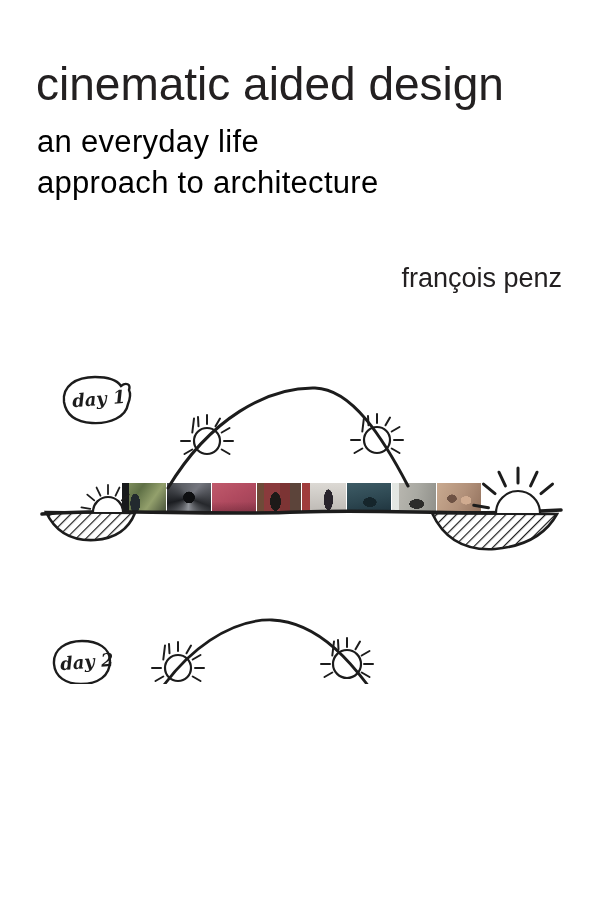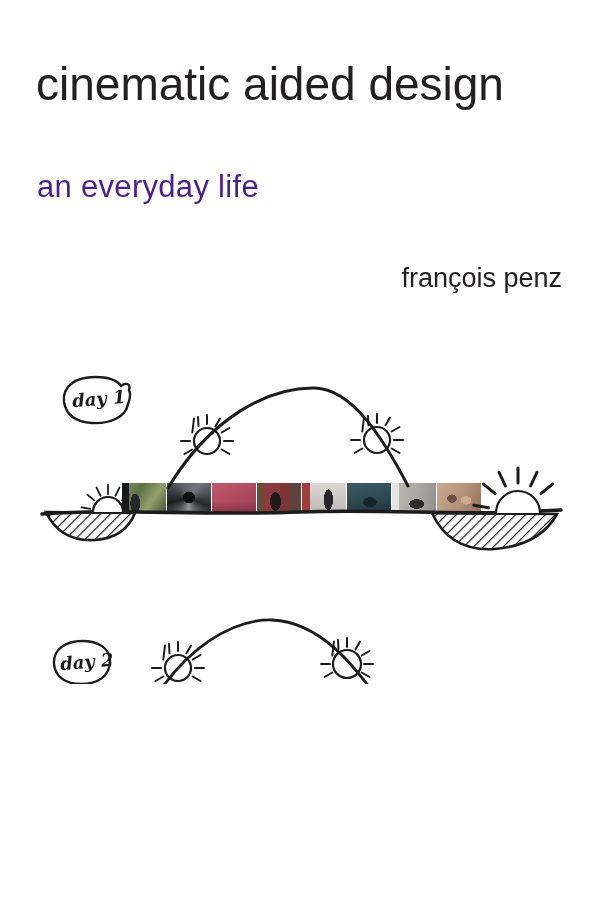--- a/index.html
+++ b/index.html
@@ -1,21 +1,21 @@
 <!DOCTYPE html>
 <html><head>
 <meta charset="utf-8">
 <style>
   html,body{margin:0;padding:0;background:#fff;}
   .cover{position:relative;width:600px;height:684px;background:#ffffff;overflow:hidden;
          font-family:"Liberation Sans",sans-serif;color:#232021;}
   .title{position:absolute;left:36px;top:57px;font-size:46px;font-weight:400;
          letter-spacing:0px;margin:0;color:#232021;white-space:nowrap;}
   .subtitle{position:absolute;left:37px;top:121px;font-size:31px;line-height:41px;
-            letter-spacing:0.3px;color:#4c1d95;margin-top:45px;}
+            letter-spacing:0.3px;color:#000000;}
   .author{position:absolute;right:38px;top:263px;font-size:27px;color:#232021;}
   .strip{position:absolute;display:flex;}
   .strip1{left:122px;top:483px;gap:1px;}
   .strip2{left:127px;top:705px;gap:2px;}
   .strip1 .frame{width:44px;height:30px;flex:none;}
   .strip2 .frame{width:46px;height:33px;flex:none;}
   .drawing{position:absolute;left:0;top:0;pointer-events:none;}
   .bubble-label{position:absolute;font-family:"DejaVu Serif",serif;font-style:italic;
                 font-size:18px;font-weight:700;color:#1c1c1c;transform:rotate(-5deg);}
   .label1{left:72px;top:388px;}
@@ -33,20 +33,21 @@
 </style>
 </head>
 <body>
 
 <div class="cover">
 
   <h1 class="title">cinematic aided design</h1>
 
   <div class="subtitle">
     <div>an everyday life</div>
+    <div>approach to architecture</div>
   </div>
 
   <div class="author">françois penz</div>
 
   <div class="strip strip1">
       <div class="frame" style="background: linear-gradient(90deg, rgb(23, 25, 27) 0px, rgb(23, 25, 27) 15%, rgba(0, 0, 0, 0) 15%), radial-gradient(7px 14px at 30% 68%, rgb(34, 42, 46) 68%, rgba(0, 0, 0, 0) 70%), linear-gradient(125deg, rgb(138, 154, 102) 0%, rgb(95, 112, 70) 35%, rgb(147, 160, 108) 65%, rgb(70, 80, 58) 100%);"></div>
       <div class="frame" style="background: radial-gradient(6px at 50% 48%, rgb(14, 15, 17) 95%, rgba(0, 0, 0, 0) 100%), conic-gradient(from 40deg, rgb(116, 118, 126), rgb(38, 40, 44), rgb(143, 146, 152), rgb(27, 29, 33), rgb(93, 96, 102), rgb(116, 118, 126));"></div>
       <div class="frame" style="background: linear-gradient(rgba(0, 0, 0, 0) 62%, rgba(70, 20, 32, 0.35)), linear-gradient(150deg, rgb(192, 90, 108) 0%, rgb(176, 74, 95) 50%, rgb(156, 64, 84) 100%);"></div>
       <div class="frame" style="background: radial-gradient(8px 14px at 42% 62%, rgb(29, 26, 24) 66%, rgba(0, 0, 0, 0) 68%), linear-gradient(90deg, rgb(110, 74, 56) 0px, rgb(110, 74, 56) 16%, rgb(138, 58, 60) 16%, rgb(138, 58, 60) 52%, rgb(124, 52, 52) 52%, rgb(124, 52, 52) 74%, rgb(92, 68, 58) 74%);"></div>
       <div class="frame" style="background: linear-gradient(90deg, rgb(160, 60, 60) 0px, rgb(160, 60, 60) 18%, rgba(0, 0, 0, 0) 18%), radial-gradient(7px 16px at 60% 56%, rgb(41, 36, 44) 64%, rgba(0, 0, 0, 0) 66%), linear-gradient(rgb(220, 217, 212), rgb(189, 185, 180));"></div>

